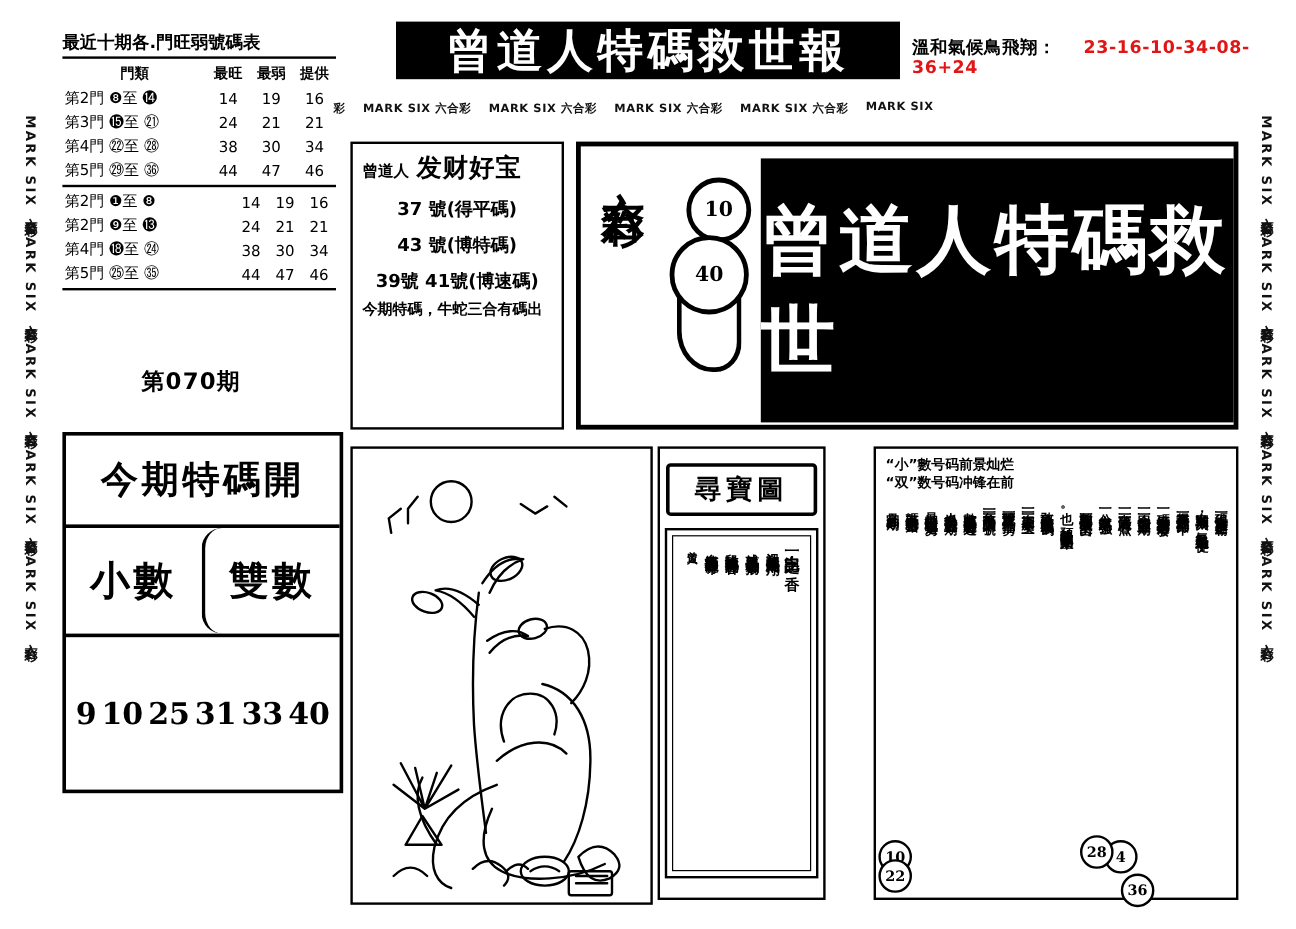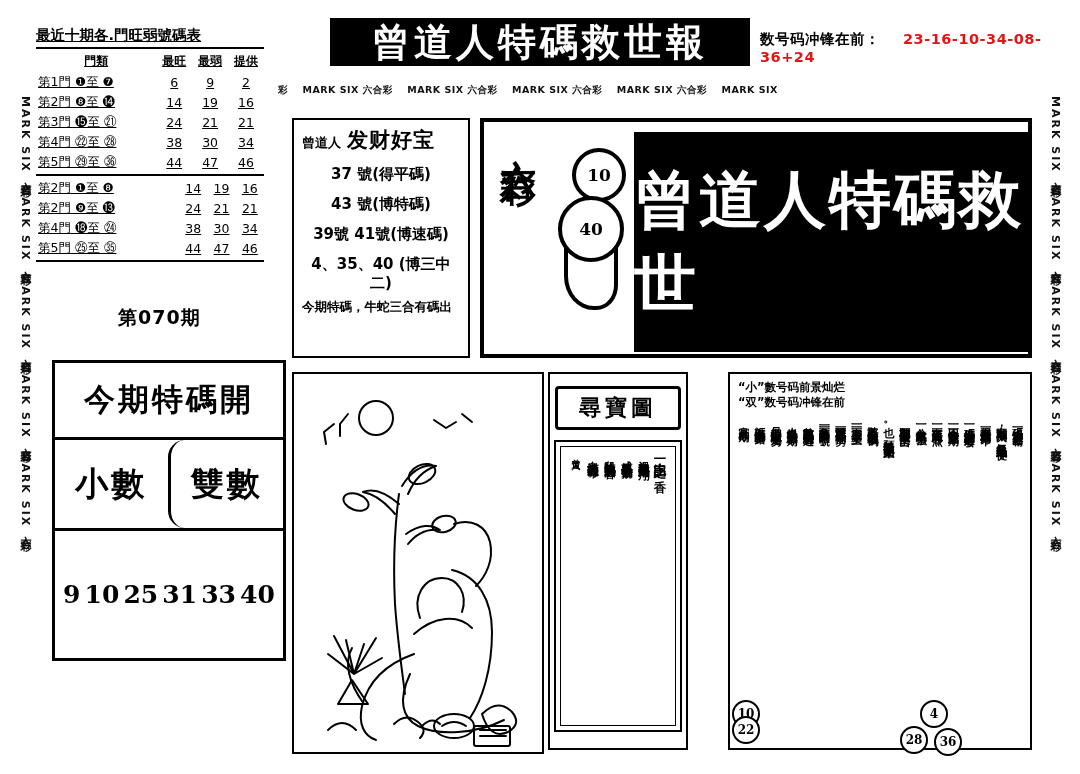--- a/index.html
+++ b/index.html
@@ -16,21 +16,21 @@
                font-size:9.5px;font-weight:bold;letter-spacing:.5px;color:#111;}
   .marksix-row span{white-space:nowrap;}
 
   
   .rail{position:absolute;top:96px;width:34px;height:660px;overflow:hidden;}
   .rail.left{left:8px;} .rail.right{left:1038px;}
   .rail .vtext{writing-mode:vertical-rl;text-orientation:mixed;font-size:11px;font-weight:bold;
                letter-spacing:2px;line-height:34px;color:#111;height:100%;}
 
   
-  .tbl-box{position:absolute;left:36px;top:26px;width:228px;text-decoration:underline;}
+  .tbl-box{position:absolute;left:52px;top:26px;width:228px;}
   .tbl-title{font-size:14.5px;font-weight:bold;border-bottom:2px solid #000;padding-bottom:2px;letter-spacing:0px;}
   table.ten{width:100%;border-collapse:collapse;font-size:12.5px;margin-top:2px;}
   table.ten th{font-weight:bold;font-size:12px;padding:2px 0;text-align:center;}
   table.ten td{padding:1.5px 0;text-align:center;}
   table.ten td.first{text-align:left;padding-left:2px;white-space:nowrap;}
   .rule-thick{border-top:2px solid #000;}
 
   .issue{position:absolute;left:118px;top:305px;font-size:19px;font-weight:bold;letter-spacing:1px;}
 
   
@@ -92,21 +92,21 @@
   
   svg.ink{stroke:#000;fill:none;stroke-width:2;stroke-linecap:round;stroke-linejoin:round;}
 </style>
 </head>
 <body>
 
 <div class="page">
 
   <div class="masthead">曾道人特碼救世報</div>
   <div class="lastdraw">
-    <span>数号码冲锋在前：</span><span class="red">23-16-10-34-08-36+24</span>
+    <span>溫和氣候鳥飛翔：</span><span class="red">23-16-10-34-08-36+24</span>
   </div>
 
   <div class="marksix-row">
     <span>彩</span>
     <span>MARK SIX 六合彩</span>
     <span>MARK SIX 六合彩</span>
     <span>MARK SIX 六合彩</span>
     <span>MARK SIX 六合彩</span>
     <span>MARK SIX</span>
   </div>
@@ -120,26 +120,20 @@
 
   <div class="tbl-box">
     <div class="tbl-title">最近十期各.門旺弱號碼表</div>
     <table class="ten">
       <tbody>
           <tr>
         <th>門類</th>
         <th>最旺</th>
         <th>最弱</th>
         <th>提供</th>
-      </tr>
-      <tr>
-        <td class="first">第1門 ❶至 ❼</td>
-        <td>6</td>
-        <td>9</td>
-        <td>2</td>
       </tr>
       <tr>
         <td class="first">第2門 ❽至 ⓮</td>
         <td>14</td>
         <td>19</td>
         <td>16</td>
       </tr>
       <tr>
         <td class="first">第3門 ⓯至 ㉑</td>
         <td>24</td>
@@ -211,21 +205,20 @@
   </div>
 
   <div class="fb">
     <div class="fbhead">
       <span class="s1">曾道人</span>
       <span class="s2">发财好宝</span>
     </div>
     <div class="line">37 號(得平碼)</div>
     <div class="line">43 號(博特碼)</div>
     <div class="line">39號 41號(博速碼)</div>
-    <div class="line">4、35、40 (博三中二)</div>
     <div class="last">今期特碼，牛蛇三合有碼出</div>
   </div>
 
   <div class="bigbox">
     <div class="lhs">六合彩</div>
     <div class="coin">
       <div class="c c1">10</div>
       <div class="c c2">40</div>
       <div class="tail"></div>
     </div>
@@ -302,16 +295,16 @@
       <div class="col">是期特定出現在走勢</div>
       <div class="col">碼有出色分析不錯。</div>
       <div class="col">宜見的今期</div>
     </div>
   </div>
 
   <div class="circ" style="left: 732px; top: 700px;">10</div>
 
   <div class="circ" style="left:732px;top:716px;">22</div>
   <div class="circ" style="left:920px;top:700px;">4</div>
-  <div class="circ" style="left:900px;top:726px;">28</div>
+  <div class="circ" style="left:900px;top:696px;">28</div>
   <div class="circ" style="left:934px;top:728px;">36</div>
 
 </div>
 
 </body></html>

